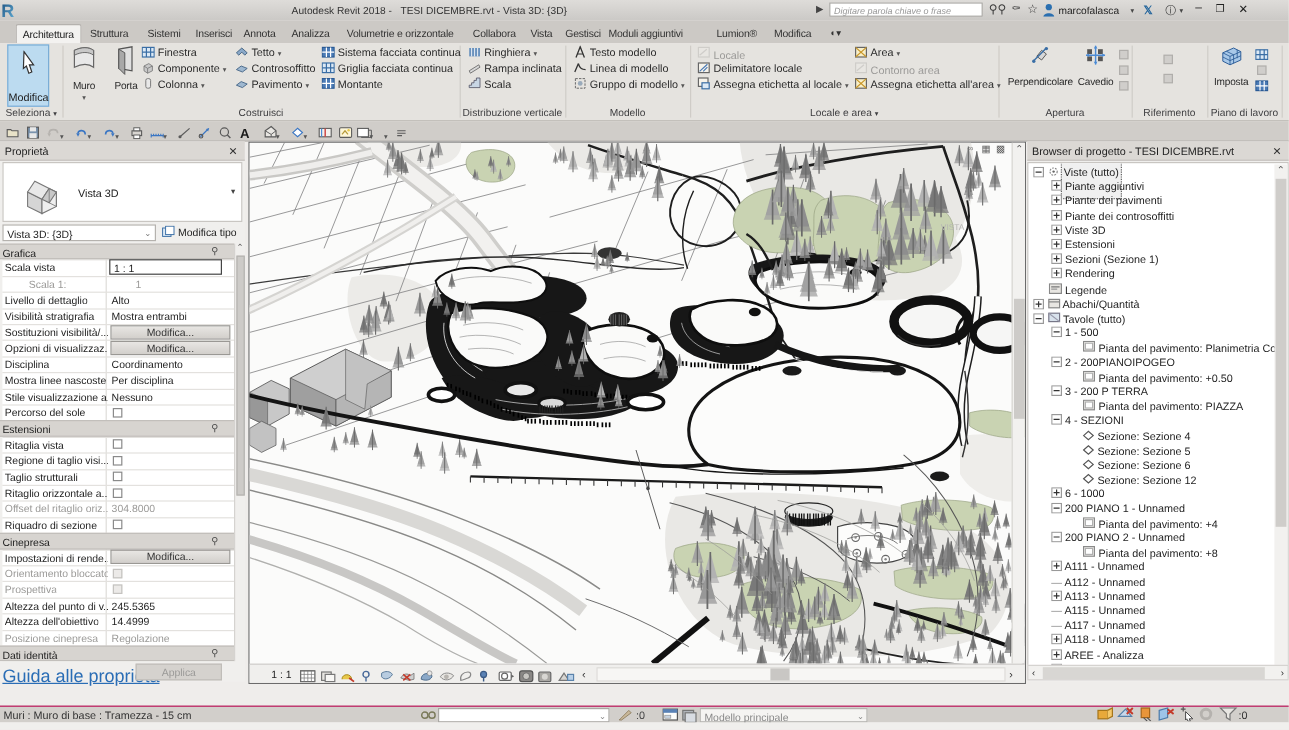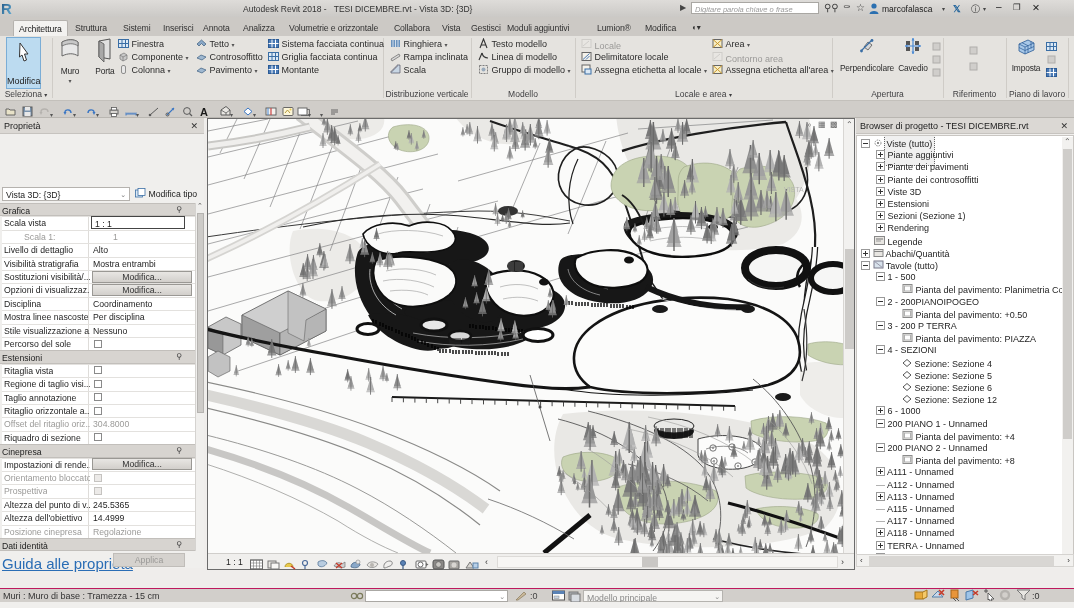--- a/index.html
+++ b/index.html
@@ -135,20 +135,21 @@
           <line x1="4" y1="1.5" x2="4" y2="9.5" stroke="#3a6ea5"></line>
           <line x1="7.5" y1="1.5" x2="7.5" y2="9.5" stroke="#3a6ea5"></line>
           <line x1="0.5" y1="5.5" x2="10.5" y2="5.5" stroke="#3a6ea5"></line>
         </svg></span>&nbsp;Griglia facciata continua</div>
     <div class="rsmall" style="left:268px;top:28px;color:#2b2b2b"><span style="display:inline-block;vertical-align:-2px;"><svg width="11" height="11" viewBox="0 0 11 11">
           <rect x="0.5" y="1.5" width="10" height="8" fill="#4a7ab5" stroke="#2a5a95"></rect>
           <line x1="4" y1="1.5" x2="4" y2="9.5" stroke="#fff"></line>
           <line x1="7.5" y1="1.5" x2="7.5" y2="9.5" stroke="#fff"></line>
           <line x1="0.5" y1="5.5" x2="10.5" y2="5.5" stroke="#fff"></line>
         </svg></span>&nbsp;Montante</div>
+    <div class="rlabel" style="left:52px;width:331px;">Costruisci</div>
     <div class="rsmall" style="left:390px;top:2px;color:#2b2b2b"><span style="display:inline-block;vertical-align:-2px;"><svg width="11" height="11" viewBox="0 0 11 11">
           <rect x="1" y="2" width="9" height="7" fill="#6a92bd"></rect>
           <line x1="3" y1="2" x2="3" y2="9" stroke="#fff" stroke-width="0.7"></line>
           <line x1="5.5" y1="2" x2="5.5" y2="9" stroke="#fff" stroke-width="0.7"></line>
           <line x1="8" y1="2" x2="8" y2="9" stroke="#fff" stroke-width="0.7"></line>
         </svg></span>&nbsp;Ringhiera&nbsp;<span style="font-size:6px;color:#555;">▾</span></div>
     <div class="rsmall" style="left:390px;top:15px;color:#2b2b2b"><span style="display:inline-block;vertical-align:-2px;"><svg width="11" height="11" viewBox="0 0 11 11">
           <path d="M1,8 L9,3 L10,5 L2,10 Z" fill="#d8d8d8" stroke="#666" stroke-width="0.7"></path>
         </svg></span>&nbsp;Rampa inclinata</div>
     <div class="rsmall" style="left:390px;top:28px;color:#2b2b2b"><span style="display:inline-block;vertical-align:-2px;"><svg width="11" height="11" viewBox="0 0 11 11">
@@ -1134,20 +1135,31 @@
         </svg></span>
       <span class="abs" style="left:277px;top:3px;font-size:9px;color:#333;">‹</span>
       <div class="abs" style="left:289px;top:2px;width:341px;height:12px;background:#f7f6f4;border:1px solid #dddbd8;">
         <div style="position:absolute;left:144px;top:0px;width:16px;height:10px;background:#c9c7c4;"></div>
       </div>
       <span class="abs" style="left:633px;top:3px;font-size:9px;color:#333;">›</span>
     </div>
   </div>
 <div id="props" class="abs">
     <div class="phead">Proprietà<span style="position:absolute;right:6px;top:3px;color:#333;font-size:9px;">✕</span></div>
+    <div class="abs" style="left:2px;top:17px;width:200px;height:50px;background:#fff;border:1px solid #c9c6c2;">
+<svg class="abs" style="left:12px;top:8px" width="40" height="36" viewBox="0 0 40 36">
+        <path d="M8,16 L8,28 L20,34 L20,22 Z" fill="#d5d5d5" stroke="#777" stroke-width="0.9"></path>
+        <path d="M20,22 L20,34 L32,28 L32,16 Z" fill="#efefef" stroke="#777" stroke-width="0.9"></path>
+        <path d="M8,16 L14,7 L26,13 L20,22 Z" fill="#e8e8e8" stroke="#777" stroke-width="0.9"></path>
+        <path d="M20,22 L26,13 L32,16 L26,25 Z" fill="#c8c8c8" stroke="#777" stroke-width="0.9"></path>
+        <path d="M26,13 L26,25 L32,28 L32,16 Z" fill="none" stroke="#777" stroke-width="0.7"></path>
+      </svg>
+<span class="abs" style="left:62px;top:20px;font-size:9px;color:#222;">Vista 3D</span>
+<span class="abs" style="right:5px;top:20px;font-size:7px;color:#444;">▾</span>
+    </div>
     <div class="abs" style="left:2px;top:69px;width:128px;height:14px;background:#fff;border:1px solid #b5b2ae;">
 <span class="abs" style="left:3px;top:2px;font-size:8.7px;color:#222;">Vista 3D: {3D}</span>
 <span class="abs" style="right:3px;top:3px;font-size:7px;color:#777;">⌄</span>
     </div>
     <div class="abs" style="left:135px;top:70px;width:66px;height:13px;font-size:8.7px;color:#222;">
 <svg width="11" height="11" style="vertical-align:-2px;">
         <rect x="0.5" y="2" width="7" height="7" fill="#dce9f5" stroke="#3a6ea5" stroke-width="0.8"></rect>
         <rect x="3" y="0.5" width="7" height="7" fill="#fff" stroke="#3a6ea5" stroke-width="0.8"></rect>
       </svg> Modifica tipo</div>
     <div class="abs" style="left:2px;top:85px;width:193px;height:348.39999999999975px;background:#fff;"></div>
@@ -1231,21 +1243,21 @@
     </div>
     <div class="prow" style="top:245.80000000000007px;">
       <span class="lbl">Ritaglia vista</span>
       <div class="chk"></div>
     </div>
     <div class="prow" style="top:259.20000000000005px;">
       <span class="lbl">Regione di taglio visi...</span>
       <div class="chk"></div>
     </div>
     <div class="prow" style="top:272.6px;">
-      <span class="lbl">Taglio annotazione</span>
+      <span class="lbl">Taglio strutturali</span>
       <div class="chk"></div>
     </div>
     <div class="prow" style="top:286.0px;">
       <span class="lbl">Ritaglio orizzontale a...</span>
       <div class="chk"></div>
     </div>
     <div class="prow" style="top:299.4px;">
       <span class="lbl dis">Offset del ritaglio oriz...</span>
       <span class="val dis">304.8000</span>
     </div>
@@ -1436,21 +1448,21 @@
       <div class="trow" style="left:19px;top:380.1999999999998px;"><span style="color:#888;">—</span><span> A117 - Unnamed</span></div>
       <div class="trow" style="left:19px;top:392.3999999999998px;"><svg width="9" height="9" style="vertical-align:-1px;">
           <rect x="0.5" y="0.5" width="8" height="8" fill="#fff" stroke="#999"></rect>
           <line x1="2" y1="4.5" x2="7" y2="4.5" stroke="#333"></line>
           <line x1="4.5" y1="2" x2="4.5" y2="7" stroke="#333"></line>
         </svg><span> A118 - Unnamed</span></div>
       <div class="trow" style="left:19px;top:404.5999999999998px;"><svg width="9" height="9" style="vertical-align:-1px;">
           <rect x="0.5" y="0.5" width="8" height="8" fill="#fff" stroke="#999"></rect>
           <line x1="2" y1="4.5" x2="7" y2="4.5" stroke="#333"></line>
           <line x1="4.5" y1="2" x2="4.5" y2="7" stroke="#333"></line>
-        </svg><span> TERRA - Unnamed</span></div>
+        </svg><span> AREE - Analizza</span></div>
       <div class="trow" style="left:19px;top:416.7999999999998px;"><svg width="9" height="9" style="vertical-align:-1px;">
           <rect x="0.5" y="0.5" width="8" height="8" fill="#fff" stroke="#999"></rect>
           <line x1="2" y1="4.5" x2="7" y2="4.5" stroke="#333"></line>
           <line x1="4.5" y1="2" x2="4.5" y2="7" stroke="#333"></line>
         </svg><span> D.I.E SEZIONI EM...</span></div>
       <div class="abs" style="left:205px;top:1px;width:11px;height:428px;background:#f2f1ef;">
         <span style="position:absolute;left:2px;top:0px;font-size:8px;color:#555;">⌃</span>
         <div style="position:absolute;left:1px;top:12px;width:9px;height:290px;background:#cfcdca;"></div>
         <span style="position:absolute;left:2px;bottom:0px;font-size:8px;color:#555;">⌄</span>
       </div>

